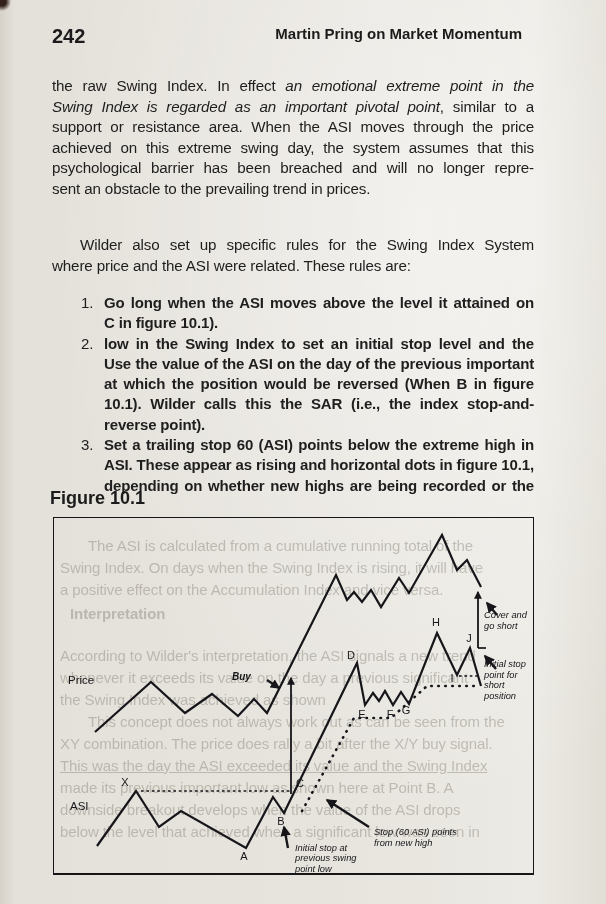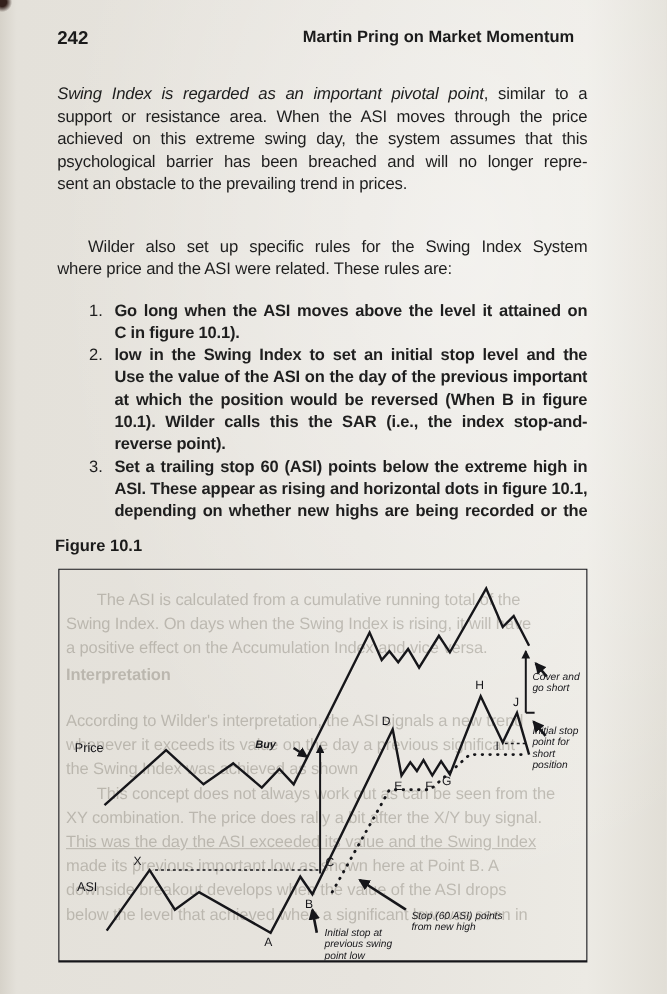--- a/index.html
+++ b/index.html
@@ -9,32 +9,32 @@
     background:#e5e2db;
   }
   .paper{
     position:absolute;inset:0;
     background:
       radial-gradient(circle at 2px 2px, #33211c 0, #33211c 4px, rgba(51,33,28,0) 9px),
       radial-gradient(ellipse at 70% 25%, rgba(255,255,255,0.45), rgba(255,255,255,0) 62%),
       linear-gradient(90deg, #d6d2c9 0, #e4e1da 2.5%, #e7e4de 55%, #eceae4 88%, #e1ded6 100%),
       linear-gradient(180deg, #e2dfd8 0, #e7e4de 8%, #e6e3dc 85%, #dfdcd4 100%);
   }
-  .hdr-num{position:absolute;left:52px;top:25px;font-size:17px;font-weight:bold;color:#1b1b1b;}
+  .hdr-num{position:absolute;left:52px;top:25px;font-size:20px;font-weight:bold;color:#1b1b1b;}
   .hdr-title{position:absolute;right:84px;top:25px;font-size:15px;font-weight:bold;color:#1b1b1b;}
   .textcol{position:absolute;left:52px;top:76px;width:482px;color:#1e1e1e;}
   .line{height:20.5px;line-height:20.5px;overflow:hidden;font-size:15.2px;letter-spacing:-0.15px;}
   .just{text-align:justify;}
   .just::after{content:"";display:inline-block;width:100%;height:0;}
   em{font-style:italic;}
   .list{margin-top:17px;}
   .list-item{position:relative;margin-left:29px;width:453px;}
   .list-item .line{padding-left:23px;height:20.3px;line-height:20.3px;font-size:15px;font-weight:bold;}
   .list-item .num{position:absolute;left:0;top:0;font-size:15px;line-height:20.3px;}
-  .fig-label{position:absolute;left:50px;top:488px;font-size:15px;font-weight:bold;color:#1b1b1b;}
+  .fig-label{position:absolute;left:50px;top:488px;font-size:18px;font-weight:bold;color:#1b1b1b;}
   .fig-box{
     position:absolute;left:53px;top:517px;width:479px;height:355px;
     border:1.6px solid #16161a;border-bottom-width:2.6px;
     box-sizing:content-box;background:transparent;
   }
   .ghost-layer{position:absolute;inset:0;overflow:hidden;}
   .ghost-line{
     position:absolute;font-size:15px;line-height:16px;color:#7d786d;opacity:0.40;
     white-space:nowrap;letter-spacing:-0.1px;
   }
@@ -51,20 +51,21 @@
 <body>
 
 <div class="paper"></div>
 
 <div class="hdr-num">242</div>
 <div class="hdr-title">Martin Pring on Market Momentum</div>
 
 <div class="textcol">
   <div id="paragraphs">
       <div>
+        <div class="line just"><span>the raw Swing Index. In effect </span><em>an emotional extreme point in the</em></div>
         <div class="line just"><em>Swing Index is regarded as an important pivotal point</em><span>, similar to a</span></div>
         <div class="line just"><span>support or resistance area. When the ASI moves through the price</span></div>
         <div class="line just"><span>achieved on this extreme swing day, the system assumes that this</span></div>
         <div class="line just"><span>psychological barrier has been breached and will no longer repre-</span></div>
         <div class="line"><span>sent an obstacle to the prevailing trend in prices.</span></div>
       </div>
       <div>
         <div class="line just" style="padding-left: 28px; margin-top: 36px;"><span>Wilder also set up specific rules for the Swing Index System</span></div>
         <div class="line"><span>where price and the ASI were related. These rules are:</span></div>
       </div>
@@ -92,21 +93,21 @@
     </div>
 </div>
 
 <div class="fig-label">Figure 10.1</div>
 
 <div class="fig-box">
   <div class="ghost-layer" id="ghost">
       <div class="ghost-line" style="left: 34px; top: 20px;">The ASI is calculated from a cumulative running total of the</div>
       <div class="ghost-line" style="left: 6px; top: 42px;">Swing Index. On days when the Swing Index is rising, it will have</div>
       <div class="ghost-line" style="left: 6px; top: 64px;">a positive effect on the Accumulation Index and vice versa.</div>
-      <div class="ghost-line ghost-b" style="left: 6px; top: 88px;">Interpretation</div>
+      <div class="ghost-line ghost-b" style="left: 16px; top: 88px;">Interpretation</div>
       <div class="ghost-line" style="left: 6px; top: 130px;">According to Wilder's interpretation, the ASI signals a new trend</div>
       <div class="ghost-line" style="left: 6px; top: 152px;">whenever it exceeds its value on the day a previous significant</div>
       <div class="ghost-line" style="left: 6px; top: 174px;">the Swing Index was achieved as shown</div>
       <div class="ghost-line" style="left: 34px; top: 196px;">This concept does not always work out as can be seen from the</div>
       <div class="ghost-line" style="left: 6px; top: 218px;">XY combination. The price does rally a bit after the X/Y buy signal.</div>
       <div class="ghost-line ghost-u" style="left: 6px; top: 240px;">This was the day the ASI exceeded its value and the Swing Index</div>
       <div class="ghost-line" style="left: 6px; top: 262px;">made its previous important low as shown here at Point B. A</div>
       <div class="ghost-line" style="left: 6px; top: 284px;">downside breakout develops when the value of the ASI drops</div>
       <div class="ghost-line" style="left: 6px; top: 306px;">below the level that achieved when a significant low was seen in</div>
     </div>

